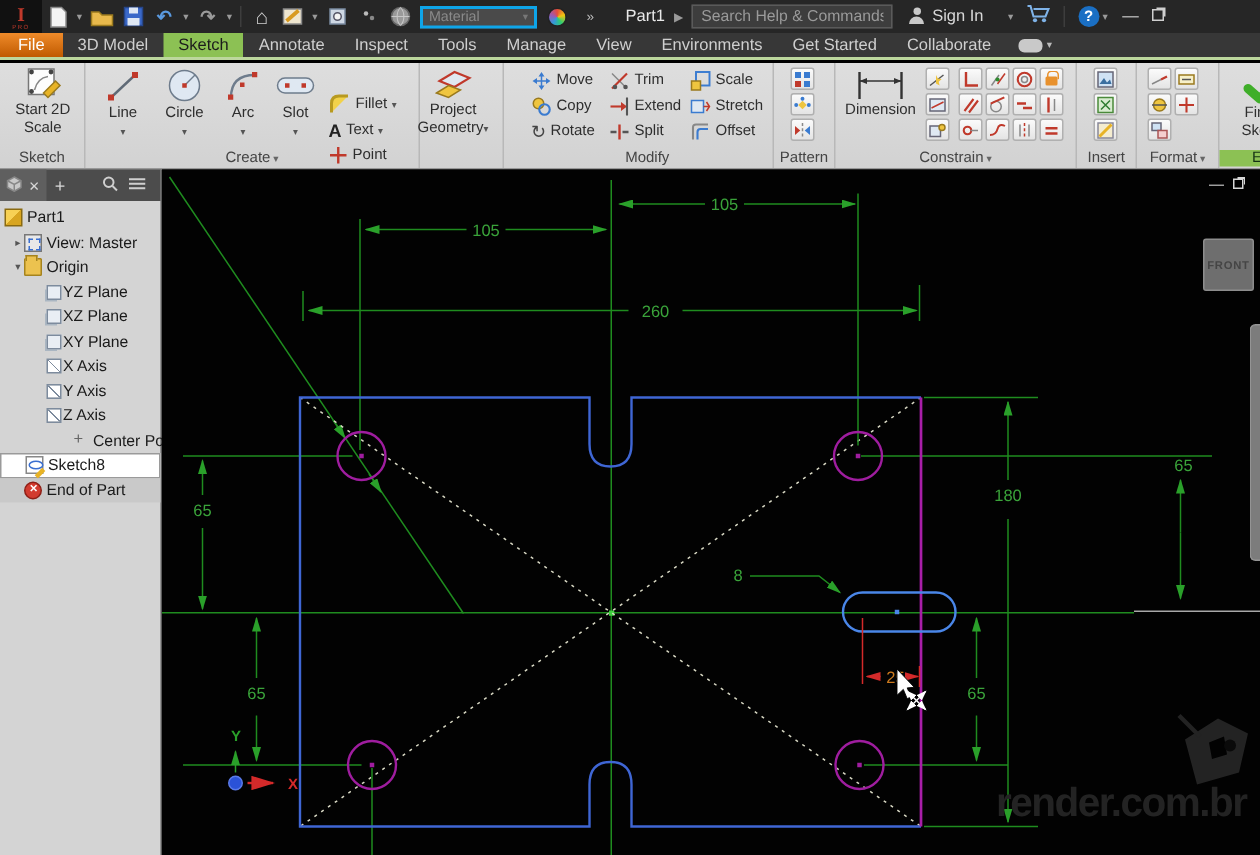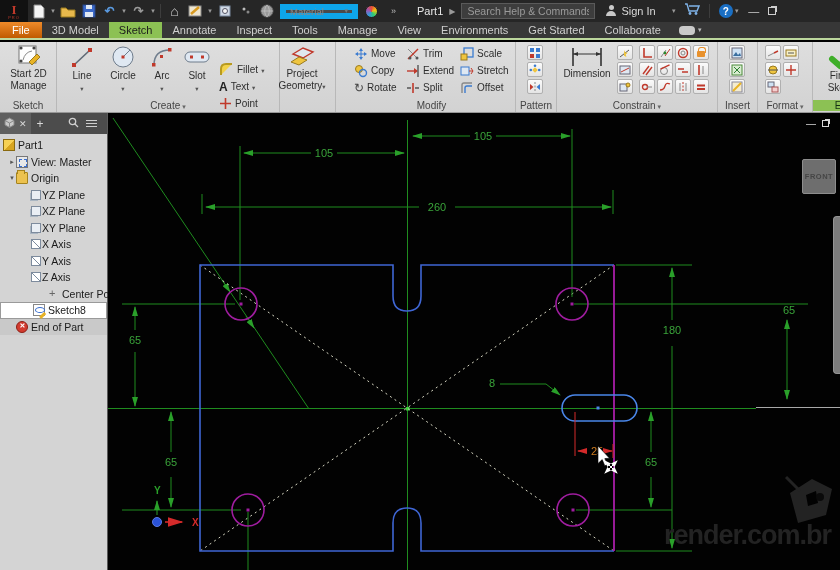--- a/index.html
+++ b/index.html
@@ -7,21 +7,21 @@
 body{font-family:"Liberation Sans",sans-serif;background:#000;position:relative;font-size:11px}
 
 #titlebar{position:absolute;left:0;top:0;width:840px;height:22px;background:#262626;color:#d8d8d8;display:flex;align-items:center}
 .logo{width:28px;height:22px;background:#111;display:flex;flex-direction:column;align-items:center;justify-content:center;line-height:1}
 .logo .gi{color:#c0392b;font-family:"Liberation Serif",serif;font-weight:bold;font-size:13px}
 .logo .gp{color:#c0392b;font-size:4px;letter-spacing:1px}
 .qico{display:inline-flex;width:19px;height:18px;align-items:center;justify-content:center;font-size:12px;color:#cfcfcf;margin:0 1px}
 .qcaret{width:8px;color:#9a9a9a;font-size:7px;display:inline-flex;align-items:center;justify-content:center}
 .qcaret::after{content:"▾"}
 .qsep{width:1px;height:14px;background:#3d3d3d;margin:0 3px}
-.matbox{width:78px;height:15px;background:#4a4a4a;border:6px solid #0ea5e9;color:#8a8a8a;font-size:9.5px;display:flex;align-items:center;padding:0 4px;justify-content:space-between;margin:0 3px}
+.matbox{width:78px;height:15px;background:#4a4a4a;border:2px solid #0ea5e9;color:#8a8a8a;font-size:9.5px;display:flex;align-items:center;padding:0 4px;justify-content:space-between;margin:0 3px}
 .matbox::after{content:"▾";font-size:7px;color:#777}
 .wheel{width:13px;height:13px;border-radius:50%;background:conic-gradient(#e74c3c,#f1c40f,#2ecc71,#3498db,#9b59b6,#e74c3c);border:1px solid #222}
 .chev{color:#bbb;font-size:9px;letter-spacing:-2px}.chev::after{content:"»"}
 #doctitle{color:#e8e8e8;margin-left:14px}
 .titlearrow{color:#9a9a9a;font-size:8px;margin:0 6px}.titlearrow::after{content:"▶"}
 #searchbox{width:134px;height:16px;background:#3d3d3d;border:1px solid #5a5a5a;color:#9a9a9a;font-size:10.5px;padding:0 5px;font-family:"Liberation Sans",sans-serif}
 #searchbox::placeholder{color:#9a9a9a}
 .person{width:12px;height:12px;position:relative;margin:0 4px 0 10px}
 .person::before{content:"";position:absolute;left:3.5px;top:0;width:5px;height:5px;border-radius:50%;background:#c9c9c9}
 .person::after{content:"";position:absolute;left:1px;top:6px;width:10px;height:5px;border-radius:5px 5px 0 0;background:#c9c9c9}
@@ -185,21 +185,21 @@
       <span class="ricon">
           <svg width="24" height="24">
             <rect x="2" y="2" width="17" height="17" fill="#fdfdfd" stroke="#777"></rect>
             <circle cx="4" cy="4" r="1.6" fill="#444"></circle>
             <circle cx="17" cy="4" r="1.6" fill="#444"></circle>
             <circle cx="4" cy="17" r="1.6" fill="#444"></circle>
             <path d="M6 16 Q8 8 15 7" fill="none" stroke="#888"></path>
             <path d="M12 18 L20 10 L23 13 L15 21 Z" fill="#e8b325" stroke="#9a7a1e"></path>
           </svg>
         </span>
-      <span>Start 2D Manage</span>
+      <span>Start 2D Scale</span>
     </div>
     <div class="plabel">Sketch</div>
   </div>
 
   <div class="panel" style="left:57px;width:223px">
     <div class="bigbtn" style="position:absolute;left:8px;top:2px;width:34px">
       <span class="ricon">
           <svg width="26" height="26">
             <path d="M5 21 L21 6" stroke="#5f6a76" stroke-width="1.6"></path>
             <rect x="3" y="19" width="4" height="4" fill="#c0392b"></rect>
@@ -629,21 +629,21 @@
         <span>Y Axis</span>
       </div>
     <div class="trow" style="padding-left:30px">
         <span class="ti axisq"></span>
         <span>Z Axis</span>
       </div>
     <div class="trow" style="padding-left:47px">
         <span class="ti cpt"></span>
         <span>Center Point</span>
       </div>
-    <div class="trow sel" style="padding-left:32px">
+    <div class="trow sel" style="padding-left:16px">
         <span class="ti sk8"></span>
         <span>Sketch8</span>
       </div>
     <div class="trow" style="padding-left:16px;background:#c9c9c9">
         <span class="ti eop"></span>
         <span>End of Part</span>
       </div>
   </div>
 </div>
 

